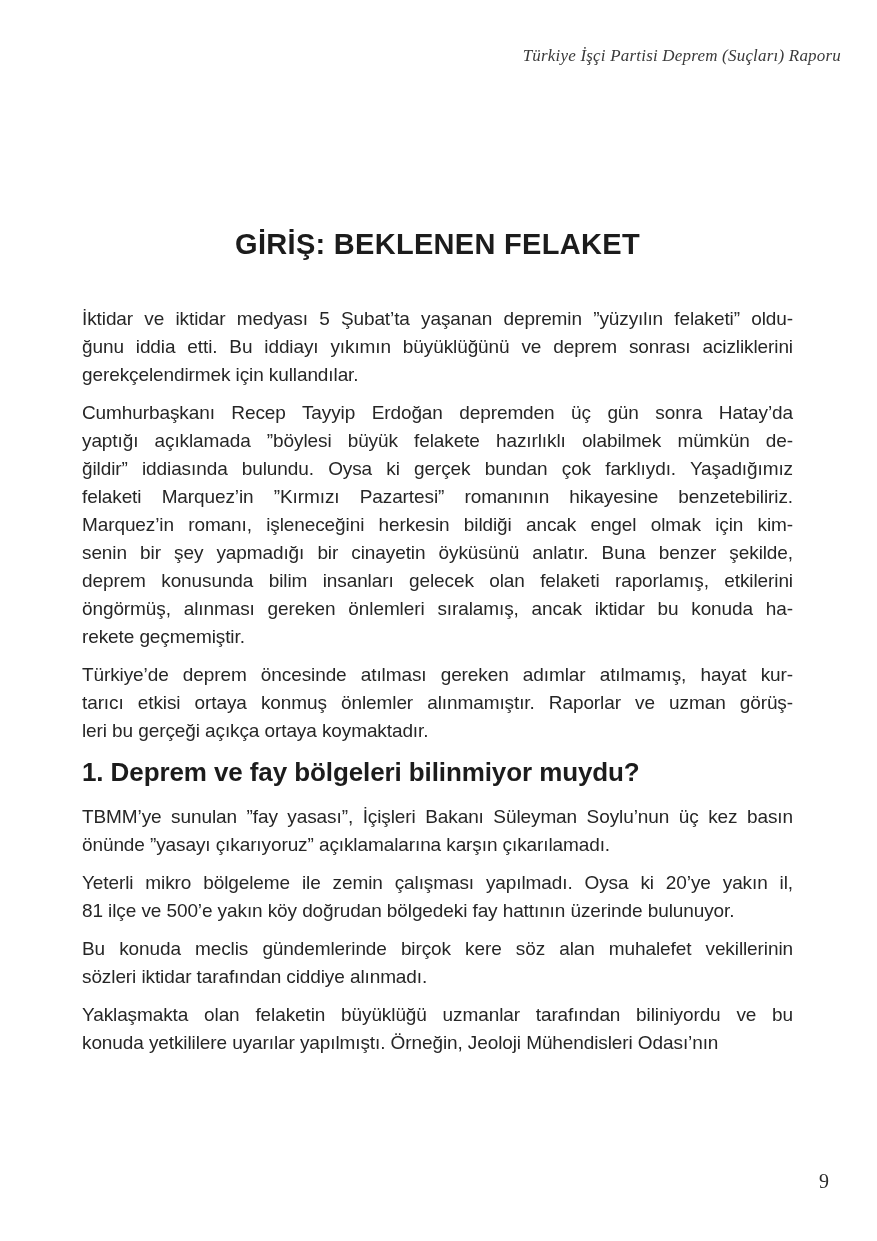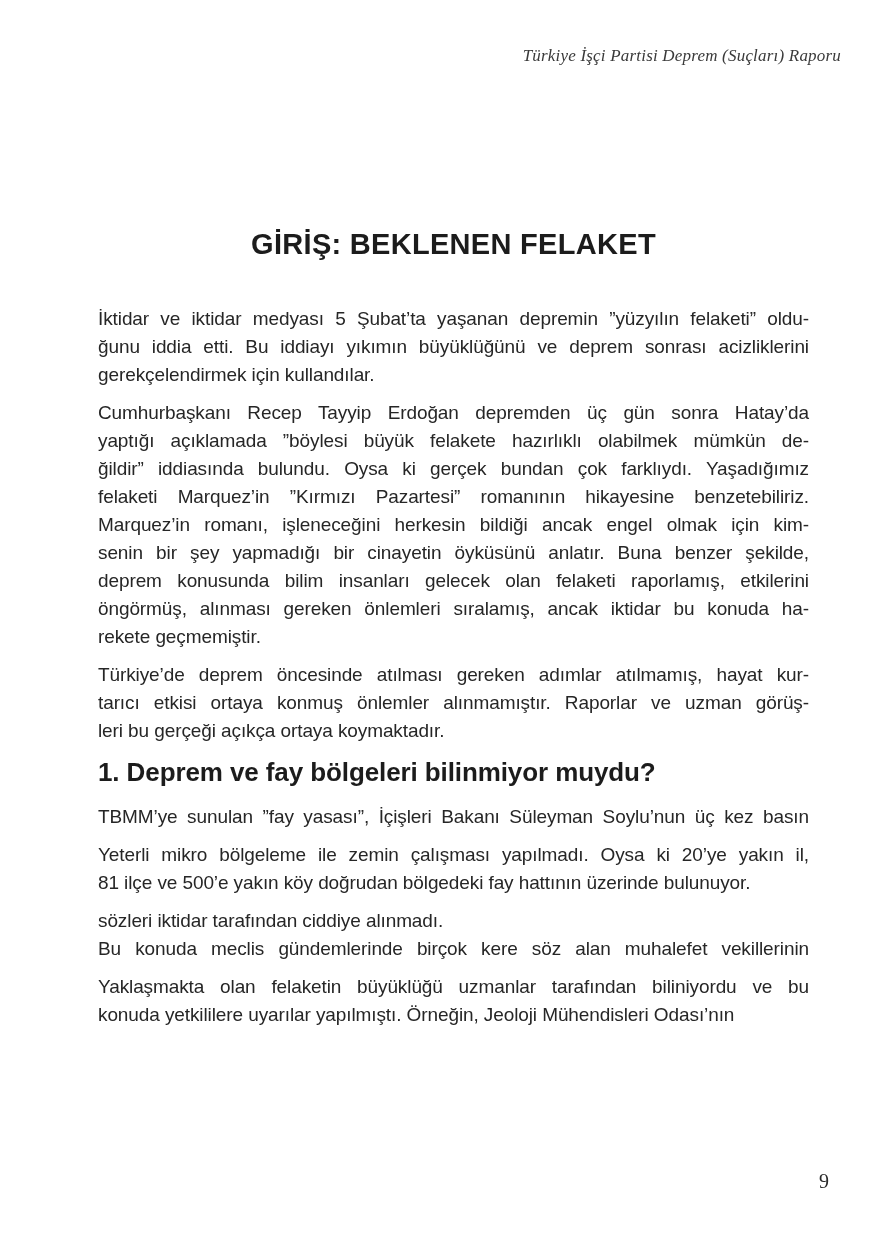--- a/index.html
+++ b/index.html
@@ -20,21 +20,21 @@
     top: 46px;
     right: 36px;
     font-family: "Liberation Serif", serif;
     font-style: italic;
     font-size: 17px;
     color: #3a3a3a;
     letter-spacing: 0.2px;
   }
   .main-column {
     position: absolute;
-    left: 98px;
+    left: 82px;
     top: 228px;
     width: 711px;
   }
   .doc-title {
     margin: 0 0 44px 0;
     text-align: center;
     font-size: 29px;
     font-weight: bold;
     letter-spacing: 0.3px;
     color: #1c1c1c;
@@ -97,28 +97,29 @@
           <div class="line">rekete geçmemiştir.</div>
         </div>
         <div class="para">
           <div class="line j">Türkiye’de deprem öncesinde atılması gereken adımlar atılmamış, hayat kur-</div>
           <div class="line j">tarıcı etkisi ortaya konmuş önlemler alınmamıştır. Raporlar ve uzman görüş-</div>
           <div class="line">leri bu gerçeği açıkça ortaya koymaktadır.</div>
         </div>
         <h2 class="section-heading">1. Deprem ve fay bölgeleri bilinmiyor muydu?</h2>
         <div class="para">
           <div class="line j">TBMM’ye sunulan ”fay yasası”, İçişleri Bakanı Süleyman Soylu’nun üç kez basın</div>
+          <div class="line">önünde ”yasayı çıkarıyoruz” açıklamalarına karşın çıkarılamadı.</div>
         </div>
         <div class="para">
           <div class="line j">Yeterli mikro bölgeleme ile zemin çalışması yapılmadı. Oysa ki 20’ye yakın il,</div>
           <div class="line">81 ilçe ve 500’e yakın köy doğrudan bölgedeki fay hattının üzerinde bulunuyor.</div>
         </div>
         <div class="para">
+          <div class="line j">Bu konuda meclis gündemlerinde birçok kere söz alan muhalefet vekillerinin</div>
           <div class="line">sözleri iktidar tarafından ciddiye alınmadı.</div>
-          <div class="line j">Bu konuda meclis gündemlerinde birçok kere söz alan muhalefet vekillerinin</div>
         </div>
         <div class="para">
           <div class="line j">Yaklaşmakta olan felaketin büyüklüğü uzmanlar tarafından biliniyordu ve bu</div>
           <div class="line">konuda yetkililere uyarılar yapılmıştı. Örneğin, Jeoloji Mühendisleri Odası’nın</div>
         </div>
       </div>
   </div>
 
   <div class="page-number">9</div>
 </div>

